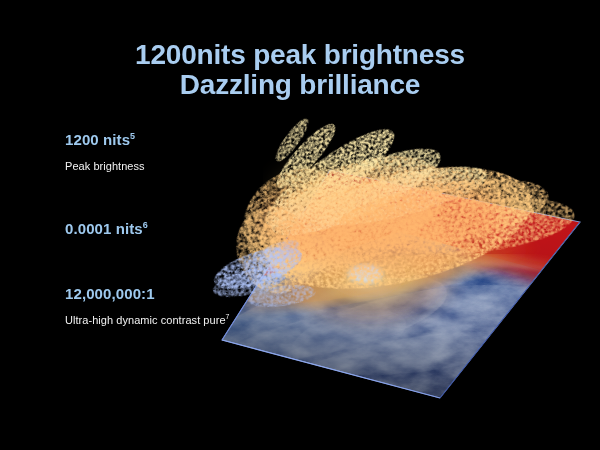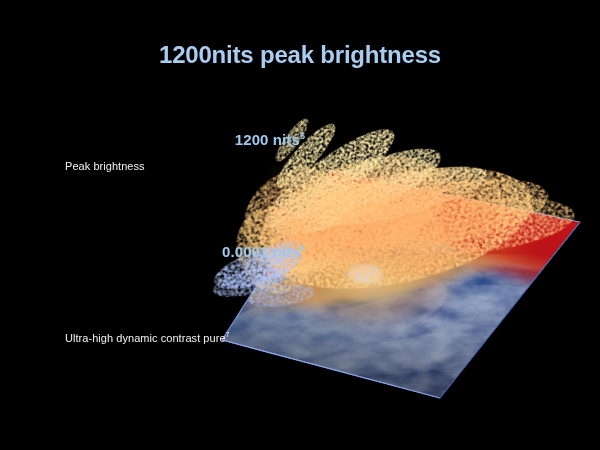--- a/index.html
+++ b/index.html
@@ -30,46 +30,45 @@
     position: absolute;
     top: 40px;
     left: 0;
     width: 600px;
     text-align: center;
     z-index: 40;
     pointer-events: none;
   }
   .headline .line {
     display: block;
-    font-size: 24px;
+    font-size: 28px;
     font-weight: bold;
     line-height: 30px;
     letter-spacing: -0.2px;
     color: #a9cdf0;
   }
 
   
   .stats {
     position: absolute;
     left: 65px;
     top: 131px;
     z-index: 40;
     width: 240px;
     pointer-events: none;
   }
   .stat { margin-bottom: 0; }
-  .stat + .stat { margin-top: 70px; }
+  .stat + .stat { margin-top: 47px; }
   .stat-value {
     font-size: 15px;
     font-weight: bold;
     color: #9ec9ee;
     line-height: 18px;
     letter-spacing: 0.1px;
     white-space: nowrap;
-    text-align: right;
   }
   .stat-value .sup {
     font-size: 9px;
     vertical-align: super;
     line-height: 0;
   }
   .stat-label {
     margin-top: 10px;
     font-size: 11px;
     font-weight: normal;
@@ -315,39 +314,43 @@
       <ellipse cx="272" cy="256" rx="30" ry="10" fill="#a9b9ff" filter="url(#particleFilterBlue)" opacity="0.6" transform="rotate(-26 272 256)"></ellipse>
       <ellipse cx="282" cy="296" rx="34" ry="10" fill="#5f74cc" filter="url(#particleFilterBlue)" opacity="0.55" transform="rotate(-8 282 296)"></ellipse>
     </g>
 
     <ellipse cx="385" cy="222" rx="120" ry="46" fill="#ff5a1e" opacity="0.18" filter="url(#soften12)"></ellipse>
     <ellipse cx="335" cy="192" rx="60" ry="26" fill="#ffcf72" opacity="0.2" filter="url(#soften12)"></ellipse>
   </svg>
 
   <div class="headline">
     <span class="line">1200nits peak brightness</span>
+    <span class="line">Dazzling brilliance</span>
   </div>
 
   <div class="stats">
 
     <div class="stat">
       <div class="stat-value">
         <span>1200 nits</span><span class="sup">5</span>
       </div>
       <div class="stat-label">
         <span>Peak brightness</span><span class="sup"></span>
       </div>
     </div>
 
     <div class="stat">
       <div class="stat-value">
         <span>0.0001 nits</span><span class="sup">6</span>
       </div>
     </div>
 
     <div class="stat">
+      <div class="stat-value">
+        <span>12,000,000:1</span><span class="sup"></span>
+      </div>
       <div class="stat-label">
         <span>Ultra-high dynamic contrast pure</span><span class="sup">7</span>
       </div>
     </div>
 
   </div>
 </div>
 
 </body></html>

